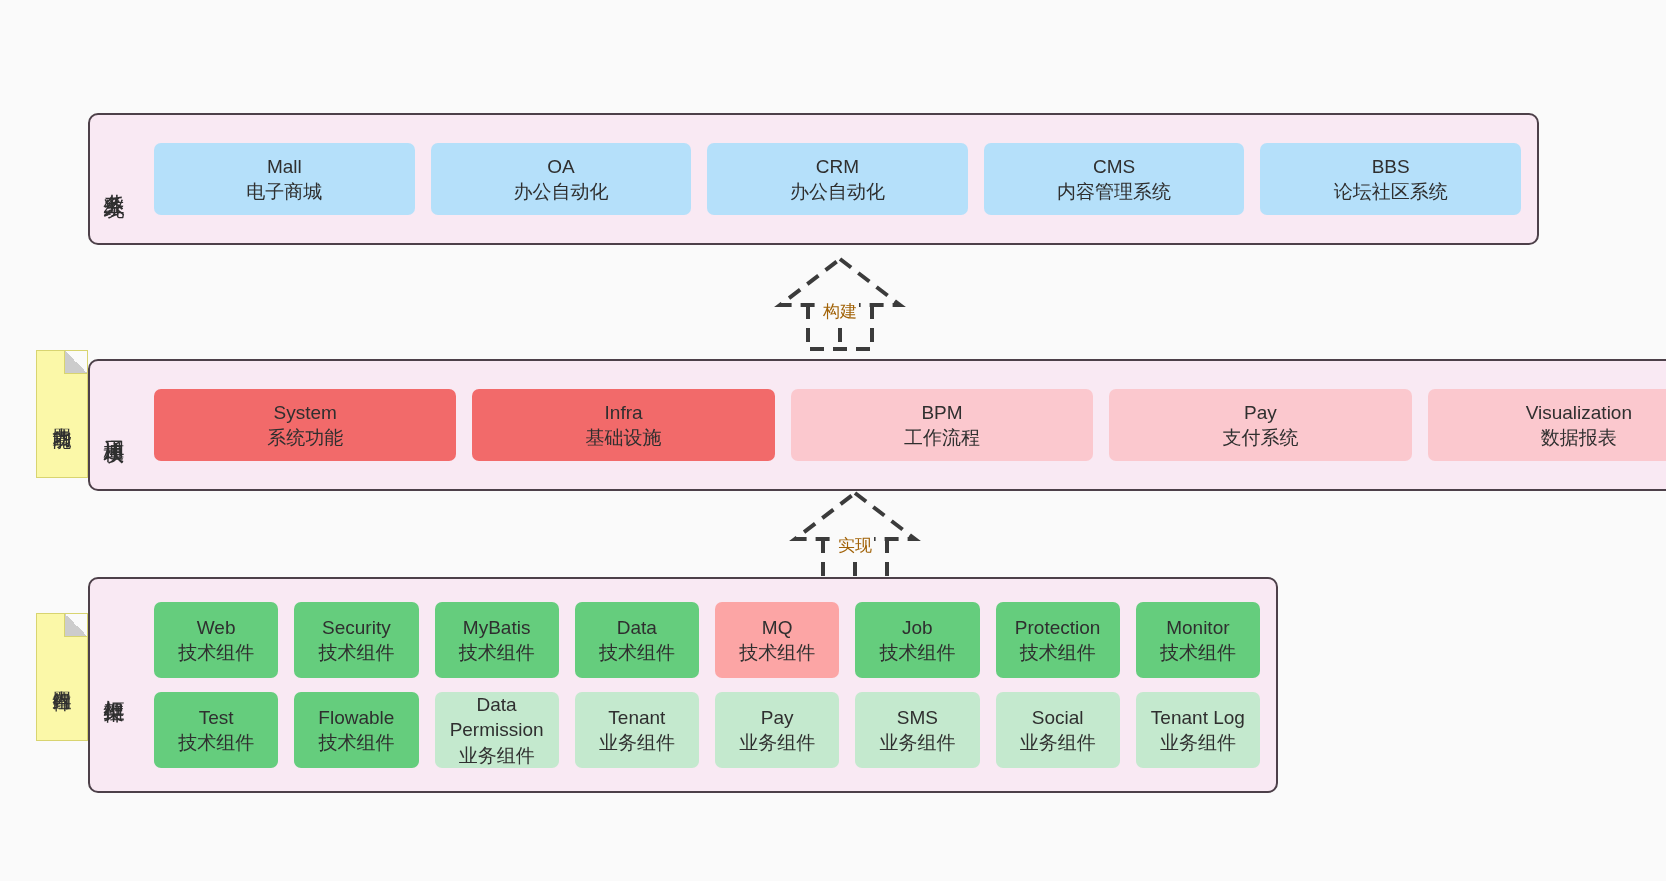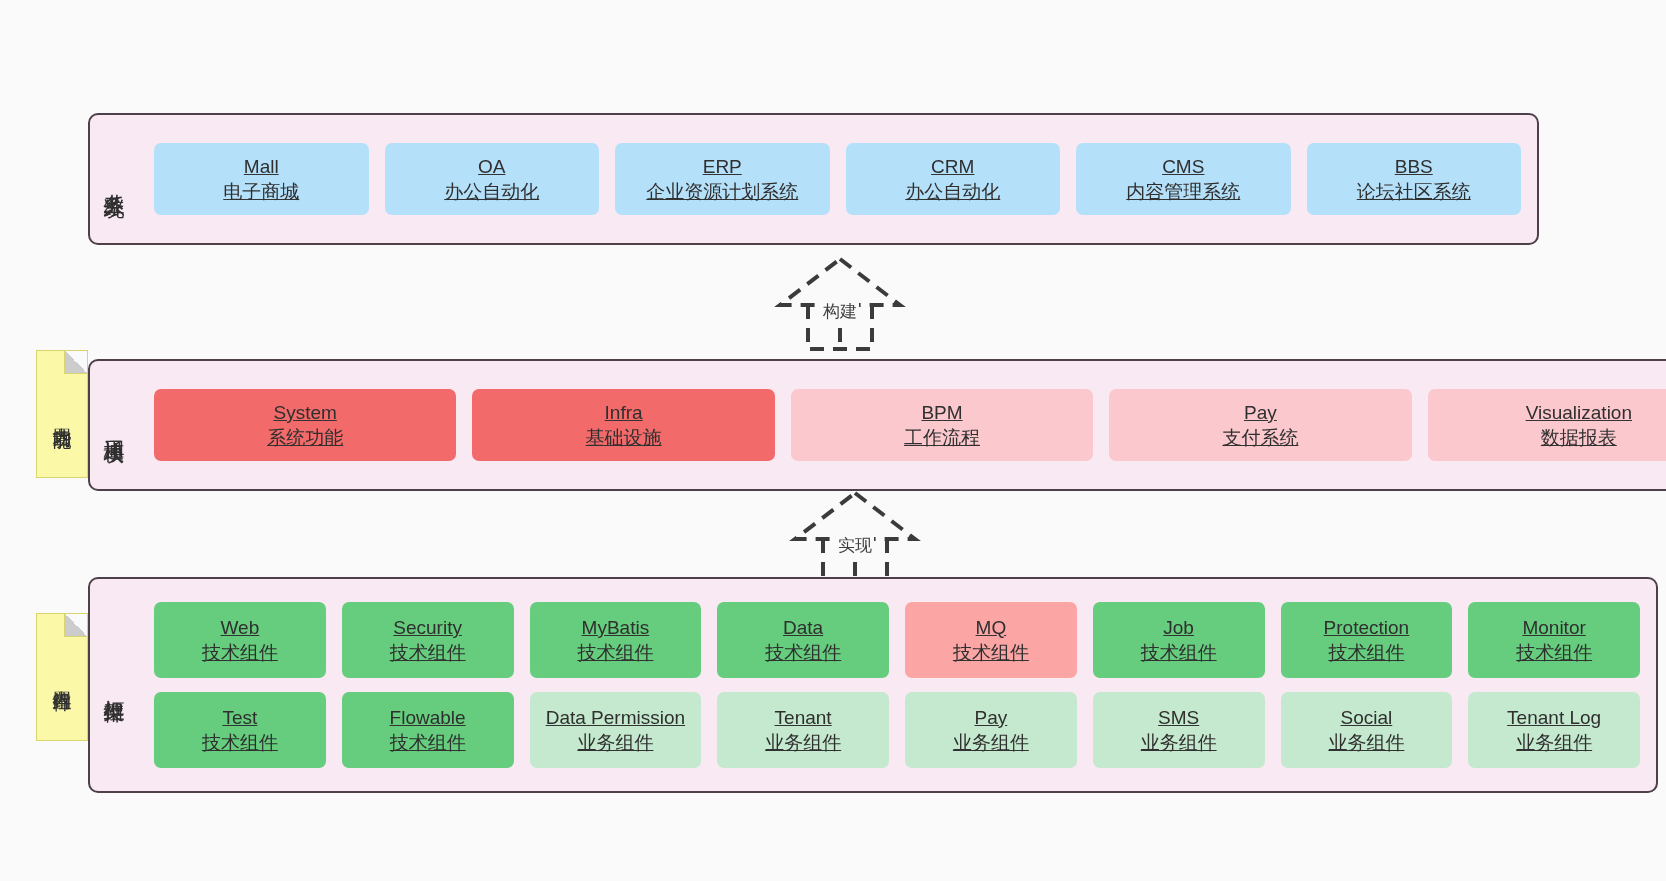--- a/index.html
+++ b/index.html
@@ -47,21 +47,20 @@
     white-space: nowrap;
     padding: 0 2px;
   }
   .layer-body {
     flex: 1 1 auto;
     display: flex;
     flex-direction: column;
     justify-content: center;
     gap: 17px;
     padding: 16px 16px;
-    text-decoration: underline;
   }
   .row {
     display: flex;
     flex-direction: row;
     gap: 16px;
   }
   .cell {
     flex: 1 1 0;
     border-radius: 7px;
     display: flex;
@@ -78,21 +77,21 @@
   .cell .cell-en { display: block; }
   .cell .cell-cn { display: block; }
 
   
   #layer-business { left: 88px; top: 113px; width: 1451px; height: 132px; }
   #layer-business .cell { height: 72px; }
 
   #layer-modules { left: 88px; top: 347px; width: 1660px; height: 132px; margin-top: 12px; }
   #layer-modules .cell { height: 72px; }
 
-  #layer-framework { left: 88px; top: 577px; width: 1570px; height: 216px; }
+  #layer-framework { left: 88px; top: 577px; width: 1190px; height: 216px; }
   #layer-framework .cell { height: 76px; }
   #layer-framework .layer-body { gap: 14px; }
 
   
   .note {
     position: absolute;
     background: #fbf8a8;
     border: 1px solid #d8d470;
     font-size: 19px;
     line-height: 1.15;
@@ -129,45 +128,41 @@
   #connector-build { left: 750px; top: 253px; }
   #connector-impl { left: 765px; top: 487px; }
   .connector svg { display: block; overflow: visible; }
   .connector-label {
     position: absolute;
     left: 50%;
     transform: translateX(-50%);
     bottom: 30px;
     background: #fafafa;
     font-size: 17px;
-    color: #404040;
+    color: #a16207;
     padding: 0 2px;
     white-space: nowrap;
   }
 </style>
 </head>
 <body>
 
 <div class="canvas">
 
   <div class="layer" id="layer-business">
     <div class="layer-title">业务系统</div>
     <div class="layer-body">
       <div class="row">
         <div class="cell" style="background:#b5e0fa">
           <span class="cell-en">Mall</span>
           <span class="cell-cn">电子商城</span>
         </div>
         <div class="cell" style="background:#b5e0fa">
           <span class="cell-en">OA</span>
           <span class="cell-cn">办公自动化</span>
-        </div>
-        <div class="cell" style="background:#b5e0fa">
-          <span class="cell-en">ERP</span>
-          <span class="cell-cn">企业资源计划系统</span>
         </div>
         <div class="cell" style="background:#b5e0fa">
           <span class="cell-en">CRM</span>
           <span class="cell-cn">办公自动化</span>
         </div>
         <div class="cell" style="background:#b5e0fa">
           <span class="cell-en">CMS</span>
           <span class="cell-cn">内容管理系统</span>
         </div>
         <div class="cell" style="background:#b5e0fa">

